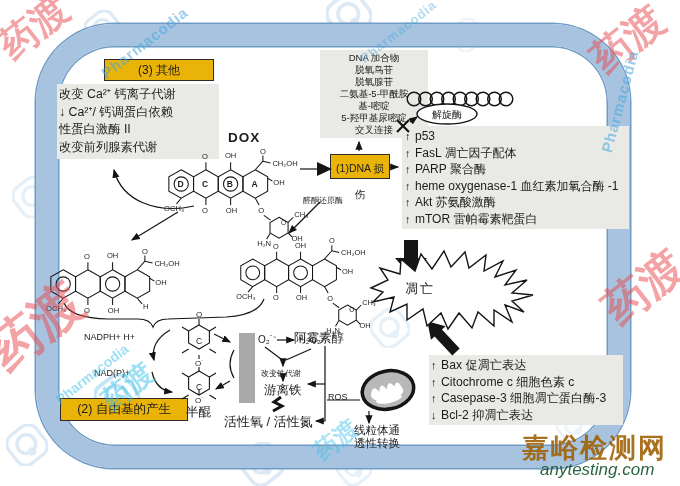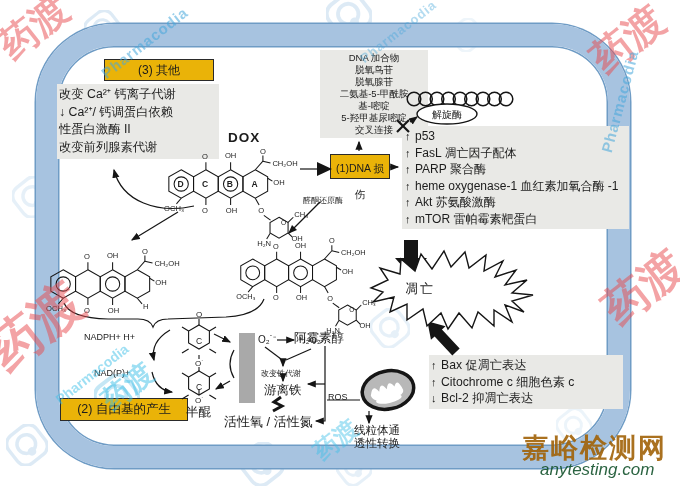--- a/index.html
+++ b/index.html
@@ -155,20 +155,21 @@
   <div class="abs lay wbg" style="left:327px;top:392px;font-size:9px;">ROS</div>
 
   <div class="abs lay" style="left:354px;top:424px;width:60px;text-align:left;font-size:11.5px;line-height:13px;">
     <div>线粒体通</div>
     <div>透性转换</div>
   </div>
 
   <div class="abs lay gblock" style="left:429px;top:355px;width:192px;padding:2px 0 2px 2px;font-size:12.2px;line-height:16.5px;">
     <div class="row"><span class="arr">↑</span><span>Bax 促凋亡表达</span></div>
     <div class="row"><span class="arr">↑</span><span>Citochrome c 细胞色素 c</span></div>
+    <div class="row"><span class="arr">↑</span><span>Casepase-3 细胞凋亡蛋白酶-3</span></div>
     <div class="row"><span class="arr">↓</span><span>Bcl-2 抑凋亡表达</span></div>
   </div>
 
   <svg class="abs lay" style="left:0;top:0;" width="680" height="486" viewBox="0 0 680 486">
     <defs>
       <marker id="m" markerWidth="9" markerHeight="9" refX="6.5" refY="3" orient="auto">
         <path d="M0,0 L7.5,3 L0,6 Z" fill="#151515"></path>
       </marker>
     </defs>
     <g stroke="#151515" stroke-width="1.2" fill="none">

